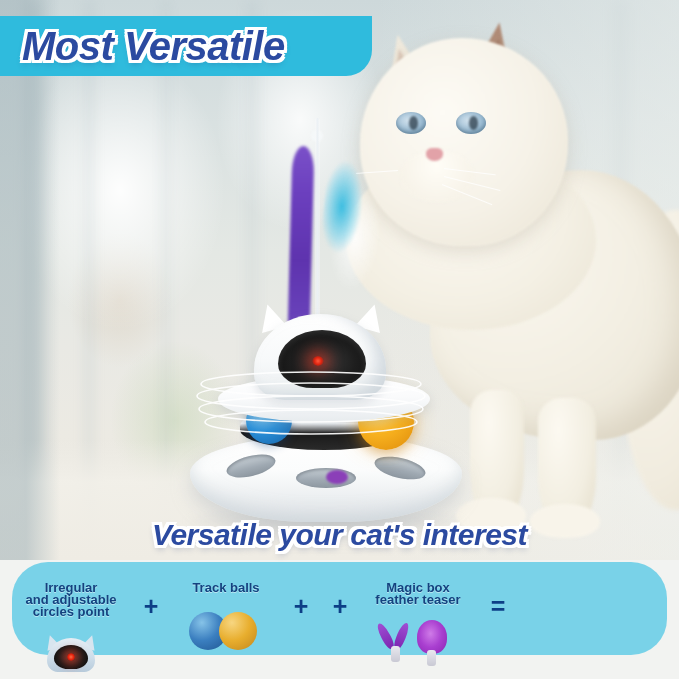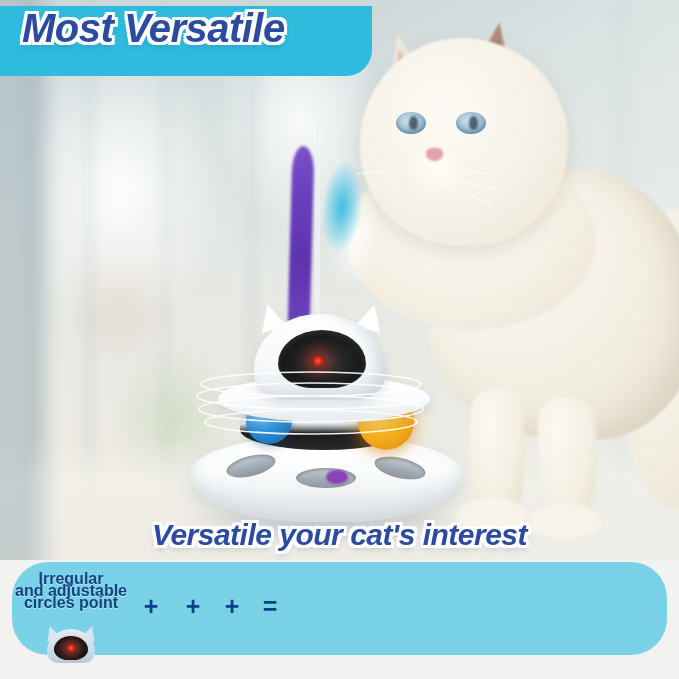--- a/index.html
+++ b/index.html
@@ -238,24 +238,24 @@
     color: #2b4aa0;
     letter-spacing: -0.5px;
     text-shadow:
       -2px -2px 0 #fff,  2px -2px 0 #fff, -2px 2px 0 #fff,  2px 2px 0 #fff,
       -3px 0 0 #fff, 3px 0 0 #fff, 0 -3px 0 #fff, 0 3px 0 #fff,
       -3px -3px 0 #fff, 3px -3px 0 #fff, -3px 3px 0 #fff, 3px 3px 0 #fff,
       0 4px 6px rgba(40,60,120,.35);
   }
 
   .banner {
-    position:absolute; left: 0; top: 6px; width: 372px; height: 70px;
+    position:absolute; left: 0; top: 16px; width: 372px; height: 60px;
     background: #2fbbdd;
     border-bottom-right-radius: 26px;
-    display:flex; padding-left: 22px;
+    display:flex; align-items:center; padding-left: 22px;
     z-index: 6;
   }
   .banner .title { font-size: 40px; }
 
   .four-in-one {
     position:absolute; left: 246px; top: 378px; z-index: 5;
     font-size: 30px;
   }
 
   .tagline {
@@ -265,22 +265,22 @@
 
   
   .strip {
     position:absolute; left: 12px; top: 562px; width: 655px; height: 93px;
     background: #79d2e8;
     border-radius: 36px;
     display:flex; align-items:center; z-index: 6;
   }
   .feat { position:relative; height: 93px; display:flex; flex-direction:column; align-items:center; }
   .feat-label {
-    color: #14427f; font-size: 16px; font-weight: 700; line-height: 12px;
-    text-align:center; margin-top: 11px; white-space: pre-line;
+    color: #14427f; font-size: 13px; font-weight: 700; line-height: 12px;
+    text-align:center; margin-top: 20px; white-space: pre-line;
     text-shadow: 0 1px 0 rgba(255,255,255,.45);
   }
   .feat-art { position:relative; flex:1; width: 100%; }
   .op {
     color: #0d3f86; font-size: 25px; font-weight: 900; line-height: 1;
     display:flex; align-items:center; justify-content:center; height:93px;
     padding-bottom: 4px;
   }
 
   
@@ -462,25 +462,46 @@
           <div class="ml-ear ml-ear-r"></div>
           <div class="ml-body"></div>
           <div class="ml-lens"></div>
           <div class="ml-dot"></div>
         </div>
       </div>
     </div>
 
     <div class="op" style="width:42px">+</div>
 
+    <div class="feat" style="width:108px">
+      <div class="feat-label">Track balls</div>
+      <div class="feat-art">
+        <div class="mini-balls">
+          <div class="mb mb-blue"></div>
+          <div class="mb mb-yellow"></div>
+        </div>
+      </div>
+    </div>
 
     <div class="op" style="width:42px">+</div>
 
 
     <div class="op" style="width:36px">+</div>
 
+    <div class="feat" style="width:120px">
+      <div class="feat-label">Magic box
+feather teaser</div>
+      <div class="feat-art">
+        <div class="mini-mbox">
+          <div class="mf-v"></div>
+          <div class="mf-stem mf-stem-1"></div>
+          <div class="mf-duster"></div>
+          <div class="mf-stem mf-stem-2"></div>
+        </div>
+      </div>
+    </div>
 
     <div class="op" style="width:40px">=</div>
 
 
   </div>
 
 </div>
 
 </body></html>

